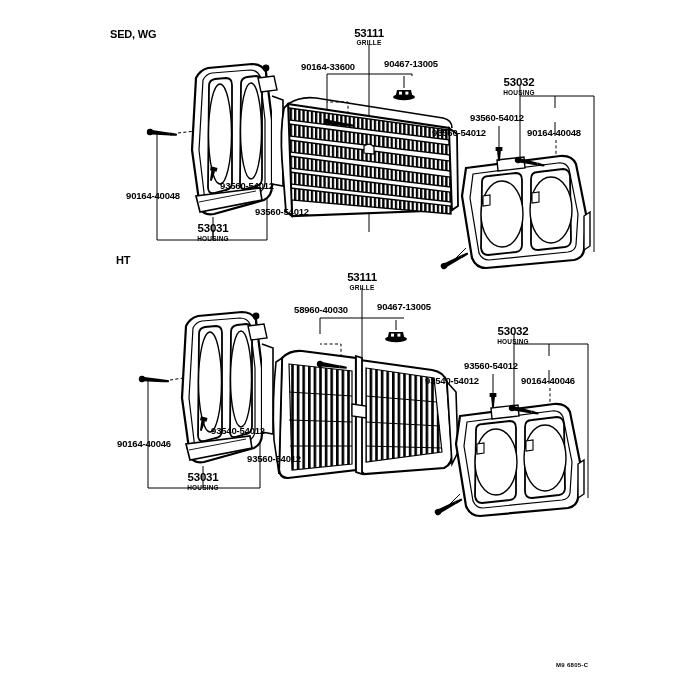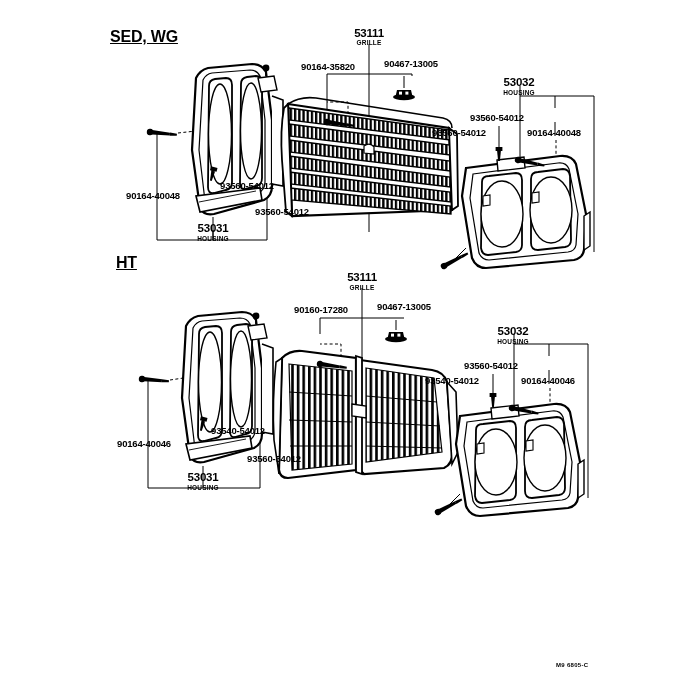--- a/index.html
+++ b/index.html
@@ -4,21 +4,21 @@
 <style>
   html,body{margin:0;padding:0;background:#ffffff;}
   body{width:700px;height:700px;overflow:hidden;
        font-family:"Liberation Sans",sans-serif;color:#000;}
   #sheet{position:relative;width:700px;height:700px;}
   svg{display:block;}
   .lbl{position:absolute;font-weight:bold;letter-spacing:-0.2px;white-space:nowrap;}
   .pn{font-size:9.5px;}
   .big{font-size:11.5px;}
   .sub{font-size:6.5px;font-weight:bold;letter-spacing:0.2px;}
-  .sec{font-size:16px;font-weight:bold;text-decoration:underline;}
+  .sec{font-size:11px;font-weight:bold;}
   .corner{font-size:6px;font-weight:bold;letter-spacing:0.3px;}
   .ctr{transform:translateX(-50%);text-align:center;}
 </style>
 </head>
 <body>
 
 <div id="sheet">
 
 <svg width="700" height="700" viewBox="0 0 700 700">
   <defs>
@@ -317,21 +317,21 @@
   <g>
     <use href="#boltH" transform="translate(438,512) rotate(-28)"></use>
   </g>
 </svg>
 
 <div class="lbl sec" style="left:110px;top:28px;">SED, WG</div>
 
 <div class="lbl big ctr" style="left:369px;top:27px;">53111</div>
 <div class="lbl sub ctr" style="left:369px;top:39px;">GRILLE</div>
 
-<div class="lbl pn ctr" style="left:328px;top:61px;">90164-35820</div>
+<div class="lbl pn ctr" style="left:328px;top:61px;">90164-33600</div>
 <div class="lbl pn ctr" style="left:411px;top:58px;">90467-13005</div>
 
 <div class="lbl big ctr" style="left:519px;top:76px;">53032</div>
 <div class="lbl sub ctr" style="left:519px;top:89px;">HOUSING</div>
 
 <div class="lbl pn ctr" style="left:497px;top:112px;">93560-54012</div>
 <div class="lbl pn ctr" style="left:459px;top:127px;">93560-54012</div>
 <div class="lbl pn ctr" style="left:554px;top:127px;">90164-40048</div>
 
 <div class="lbl pn ctr" style="left:153px;top:190px;">90164-40048</div>
@@ -339,21 +339,21 @@
 <div class="lbl pn ctr" style="left:282px;top:206px;">93560-54012</div>
 
 <div class="lbl big ctr" style="left:213px;top:222px;">53031</div>
 <div class="lbl sub ctr" style="left:213px;top:235px;">HOUSING</div>
 
 <div class="lbl sec" style="left:116px;top:254px;">HT</div>
 
 <div class="lbl big ctr" style="left:362px;top:271px;">53111</div>
 <div class="lbl sub ctr" style="left:362px;top:284px;">GRILLE</div>
 
-<div class="lbl pn ctr" style="left:321px;top:304px;">90160-17280</div>
+<div class="lbl pn ctr" style="left:321px;top:304px;">58960-40030</div>
 <div class="lbl pn ctr" style="left:404px;top:301px;">90467-13005</div>
 
 <div class="lbl big ctr" style="left:513px;top:325px;">53032</div>
 <div class="lbl sub ctr" style="left:513px;top:338px;">HOUSING</div>
 
 <div class="lbl pn ctr" style="left:491px;top:360px;">93560-54012</div>
 <div class="lbl pn ctr" style="left:452px;top:375px;">93540-54012</div>
 <div class="lbl pn ctr" style="left:548px;top:375px;">90164-40046</div>
 
 <div class="lbl pn ctr" style="left:144px;top:438px;">90164-40046</div>

